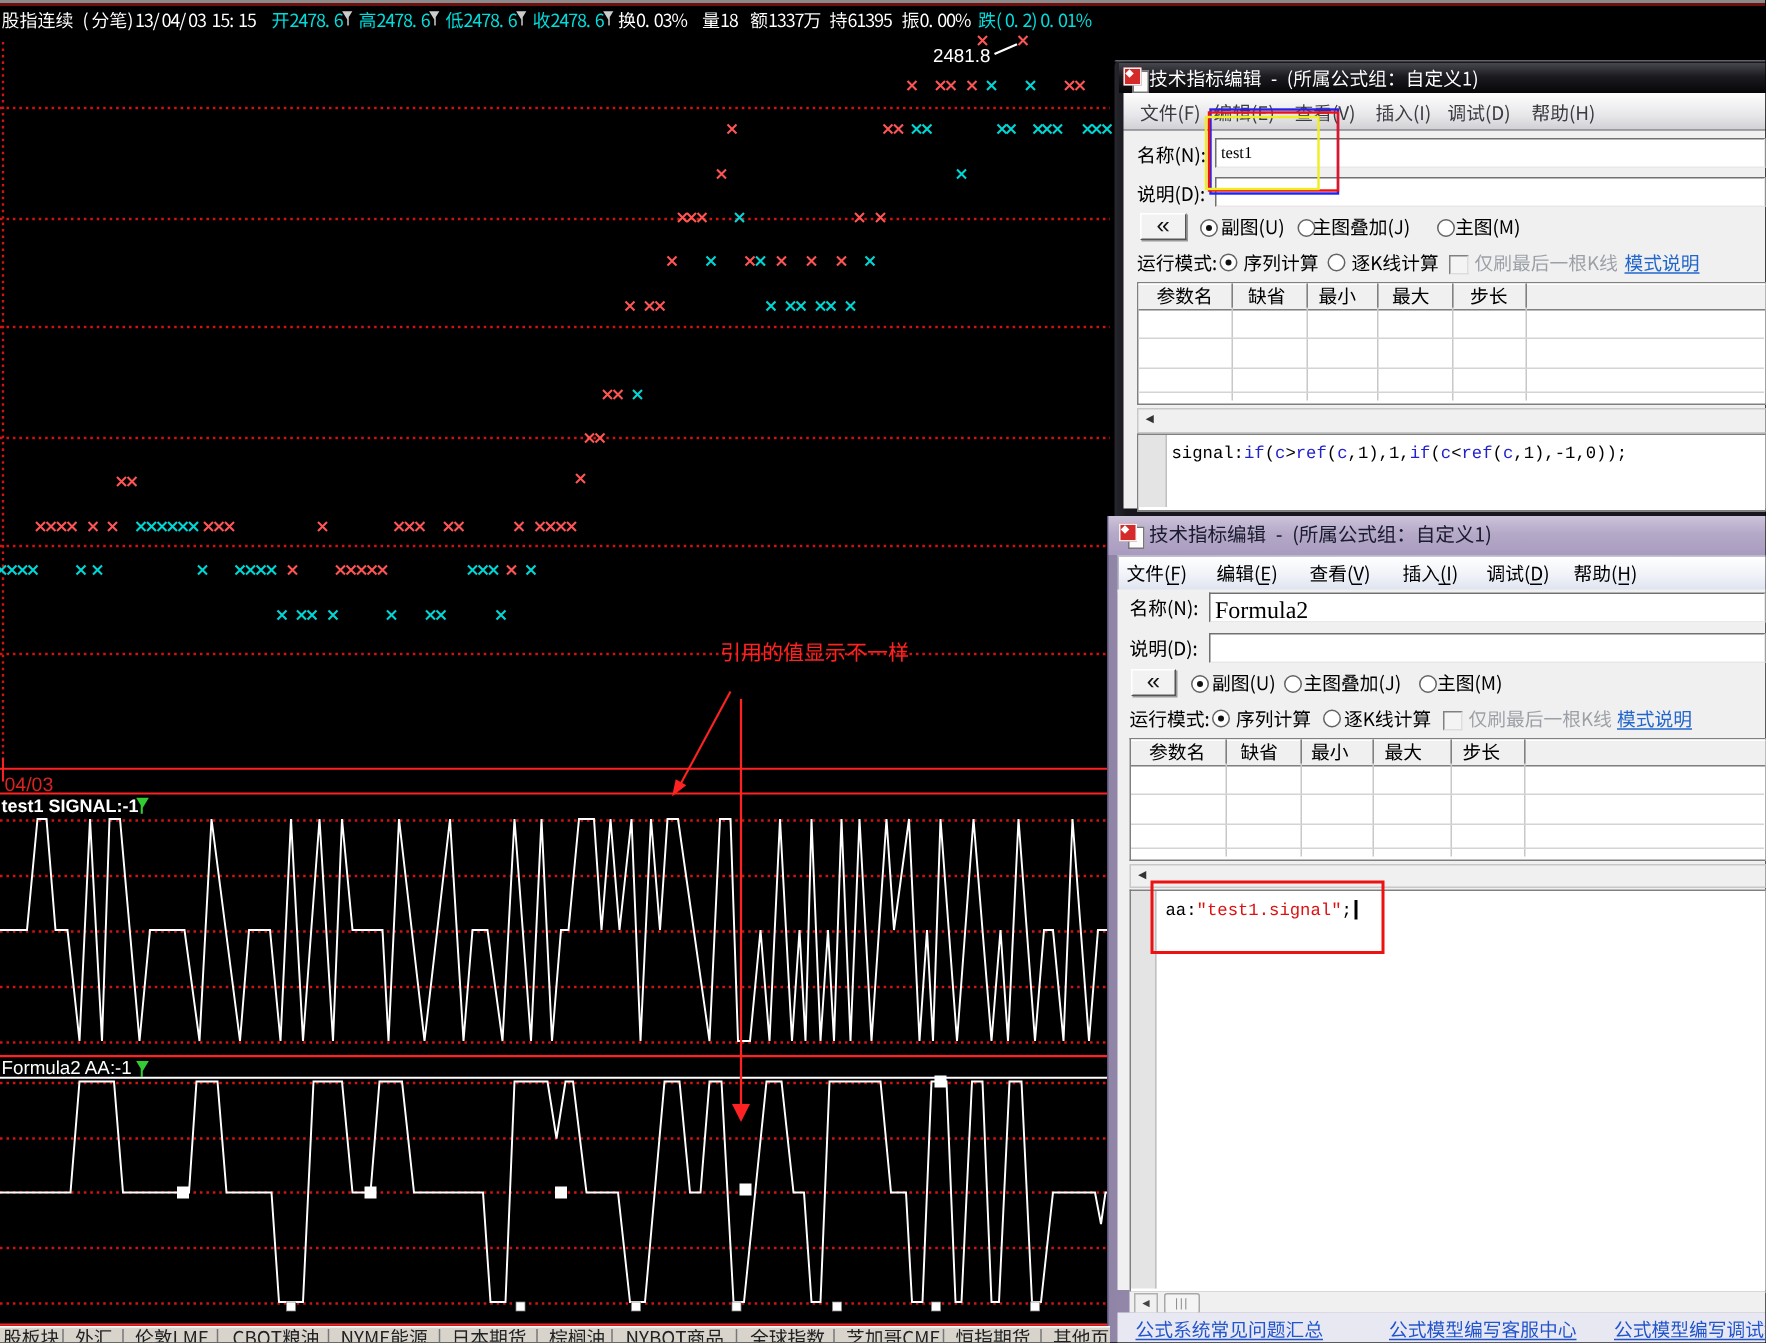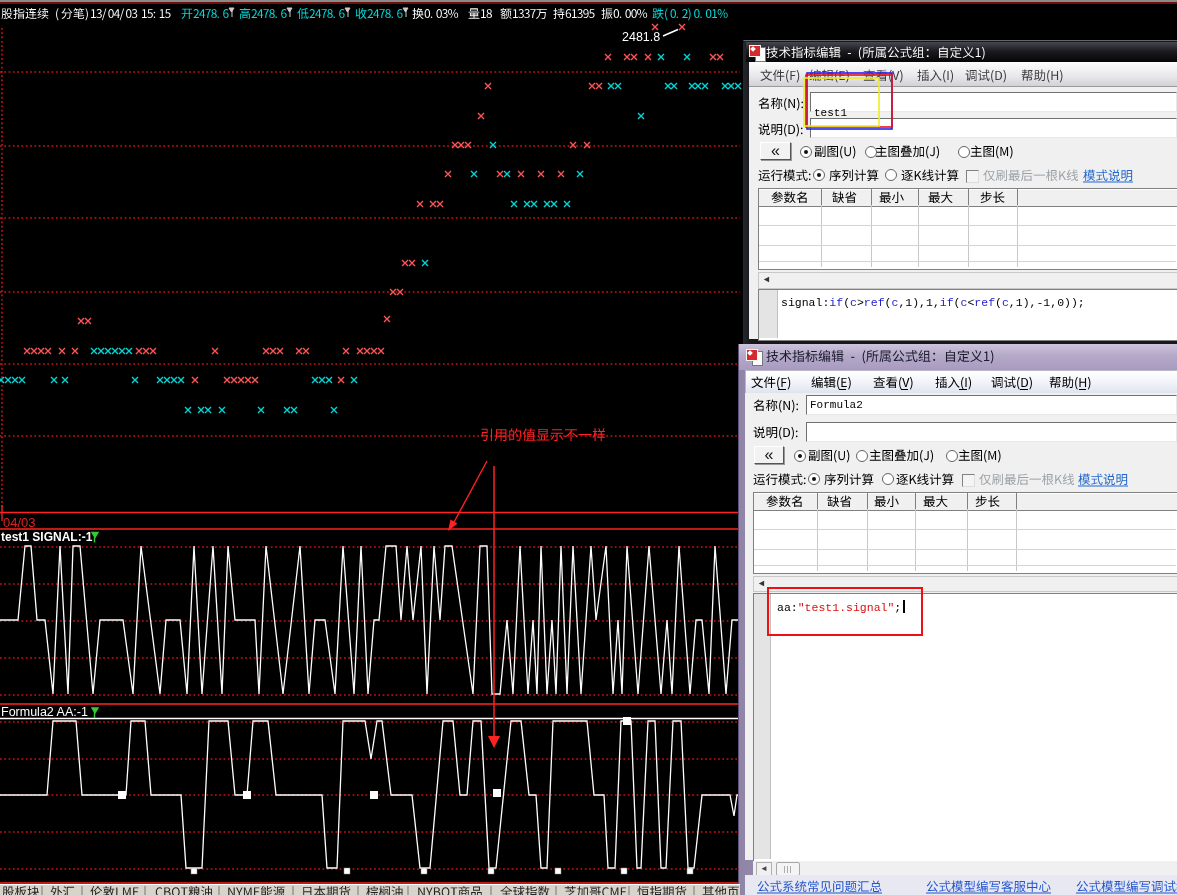--- a/index.html
+++ b/index.html
@@ -273,21 +273,21 @@
     </svg>
 <div style="position:absolute;left:743px;top:40px;width:434px;height:304px;background:linear-gradient(90deg,#26262e,#17171d 8px);border-radius:4px 0 0 0;"></div>
     <div style="position:absolute;left:743px;top:40px;width:434px;height:1px;background:#63636b;border-radius:4px 0 0 0;"></div>
     <div style="position:absolute;left:746px;top:42px;width:431px;height:20px;background:linear-gradient(#47474f,#1b1b20 45%,#060608);"></div>
     <div style="position:absolute;left:749px;top:45px;width:10px;height:10px;background:#d42a2a;border:1px solid #f4f4f4;z-index:3;"></div>
     <div style="position:absolute;left:751px;top:47px;width:4px;height:4px;background:#fff;transform:rotate(45deg);z-index:4;"></div>
     <div style="position:absolute;left:755px;top:47px;width:9px;height:13px;background:#fcfcfc;border:1px solid #777;z-index:2;"></div>
     <div style="position:absolute;left:749px;top:62px;width:428px;height:24px;background:linear-gradient(#fdfdfd,#e8e8ea 60%,#d2d2d6);border-bottom:1px solid #9a9aa0;"></div>
     <div style="position:absolute;left:749px;top:87px;width:428px;height:252px;background:#f0f0f0;"></div>
     <div style="position:absolute;left:810px;top:92px;width:367px;height:20px;background:#fff;border:1px solid;border-color:#707070 #e8e8e8 #e8e8e8 #707070;box-sizing:border-box;"></div>
-    <div style="position:absolute;left:814px;top:107px;font-family:Liberation Mono, monospace;font-size:11px;color:#000;">test1</div>
+    <div style="position:absolute;left:814px;top:96px;font-family:Liberation Serif, serif;font-size:11px;color:#000;">test1</div>
     <div style="position:absolute;left:810px;top:118px;width:367px;height:20px;background:#fff;border:1px solid;border-color:#707070 #e8e8e8 #e8e8e8 #707070;box-sizing:border-box;"></div>
     <div style="position:absolute;left:760px;top:142px;width:31px;height:18px;background:#f2f2f2;border:1px solid;border-color:#fff #555 #555 #fff;box-shadow:1px 1px 0 #999;box-sizing:border-box;text-align:center;font-family:'Liberation Sans';font-size:16px;color:#111;line-height:15px;">«</div>
     <div style="position:absolute;left:800px;top:146px;width:10px;height:10px;border-radius:50%;background:#fff;border:1px solid #636363;box-sizing:content-box;">
       <div style="position:absolute;left:3px;top:3px;width:4px;height:4px;border-radius:50%;background:#111;"></div>
     </div>
     <div style="position:absolute;left:865px;top:146px;width:10px;height:10px;border-radius:50%;background:#fff;border:1px solid #636363;box-sizing:content-box;"></div>
     <div style="position:absolute;left:958px;top:146px;width:10px;height:10px;border-radius:50%;background:#fff;border:1px solid #636363;box-sizing:content-box;"></div>
     <div style="position:absolute;left:813px;top:169px;width:10px;height:10px;border-radius:50%;background:#fff;border:1px solid #636363;box-sizing:content-box;">
       <div style="position:absolute;left:3px;top:3px;width:4px;height:4px;border-radius:50%;background:#111;"></div>
     </div>
@@ -315,21 +315,21 @@
     <div style="position:absolute;left:781px;top:296px;font-family:'Liberation Mono',monospace;font-size:11.5px;"><span style="color:#000">signal:</span><span style="color:#2222cc">if</span><span style="color:#000">(</span><span style="color:#2222cc">c</span><span style="color:#000">&gt;</span><span style="color:#2222cc">ref</span><span style="color:#000">(</span><span style="color:#2222cc">c</span><span style="color:#000">,1),1,</span><span style="color:#2222cc">if</span><span style="color:#000">(</span><span style="color:#2222cc">c</span><span style="color:#000">&lt;</span><span style="color:#2222cc">ref</span><span style="color:#000">(</span><span style="color:#2222cc">c</span><span style="color:#000">,1),-1,0));</span></div>
     <div style="position:absolute;left:738px;top:344px;width:439px;height:551px;background:linear-gradient(90deg,#8f84a6,#b9aecb 40%,#a79bbd);"></div>
     <div style="position:absolute;left:738px;top:344px;width:1px;height:551px;background:#5d5279;"></div>
     <div style="position:absolute;left:739px;top:344px;width:438px;height:26px;background:linear-gradient(#cdc3da,#b5a9c8 45%,#a89bc0);"></div>
     <div style="position:absolute;left:746px;top:349px;width:10px;height:10px;background:#d42a2a;border:1px solid #f4f4f4;z-index:3;"></div>
     <div style="position:absolute;left:748px;top:351px;width:4px;height:4px;background:#fff;transform:rotate(45deg);z-index:4;"></div>
     <div style="position:absolute;left:752px;top:351px;width:9px;height:13px;background:#fcfcfc;border:1px solid #777;z-index:2;"></div>
     <div style="position:absolute;left:745px;top:370px;width:432px;height:23px;background:linear-gradient(#ffffff,#f0f2f8 55%,#dde2ee);border:1px solid #b8b8c8;border-right:none;"></div>
     <div style="position:absolute;left:745px;top:393px;width:432px;height:467px;background:#f0f0f0;"></div>
     <div style="position:absolute;left:806px;top:395px;width:371px;height:20px;background:#fff;border:1px solid;border-color:#707070 #e8e8e8 #e8e8e8 #707070;box-sizing:border-box;"></div>
-    <div style="position:absolute;left:810px;top:399px;font-family:Liberation Mono, monospace;font-size:11px;color:#000;">Formula2</div>
+    <div style="position:absolute;left:810px;top:399px;font-family:Liberation Serif, serif;font-size:16px;color:#000;">Formula2</div>
     <div style="position:absolute;left:806px;top:422px;width:371px;height:20px;background:#fff;border:1px solid;border-color:#707070 #e8e8e8 #e8e8e8 #707070;box-sizing:border-box;"></div>
     <div style="position:absolute;left:754px;top:446px;width:30px;height:18px;background:#f2f2f2;border:1px solid;border-color:#fff #555 #555 #fff;box-shadow:1px 1px 0 #999;box-sizing:border-box;text-align:center;font-family:'Liberation Sans';font-size:16px;color:#111;line-height:15px;">«</div>
     <div style="position:absolute;left:794px;top:450px;width:10px;height:10px;border-radius:50%;background:#fff;border:1px solid #636363;box-sizing:content-box;">
       <div style="position:absolute;left:3px;top:3px;width:4px;height:4px;border-radius:50%;background:#111;"></div>
     </div>
     <div style="position:absolute;left:856px;top:450px;width:10px;height:10px;border-radius:50%;background:#fff;border:1px solid #636363;box-sizing:content-box;"></div>
     <div style="position:absolute;left:946px;top:450px;width:10px;height:10px;border-radius:50%;background:#fff;border:1px solid #636363;box-sizing:content-box;"></div>
     <div style="position:absolute;left:808px;top:473px;width:10px;height:10px;border-radius:50%;background:#fff;border:1px solid #636363;box-sizing:content-box;">
       <div style="position:absolute;left:3px;top:3px;width:4px;height:4px;border-radius:50%;background:#111;"></div>
     </div>

